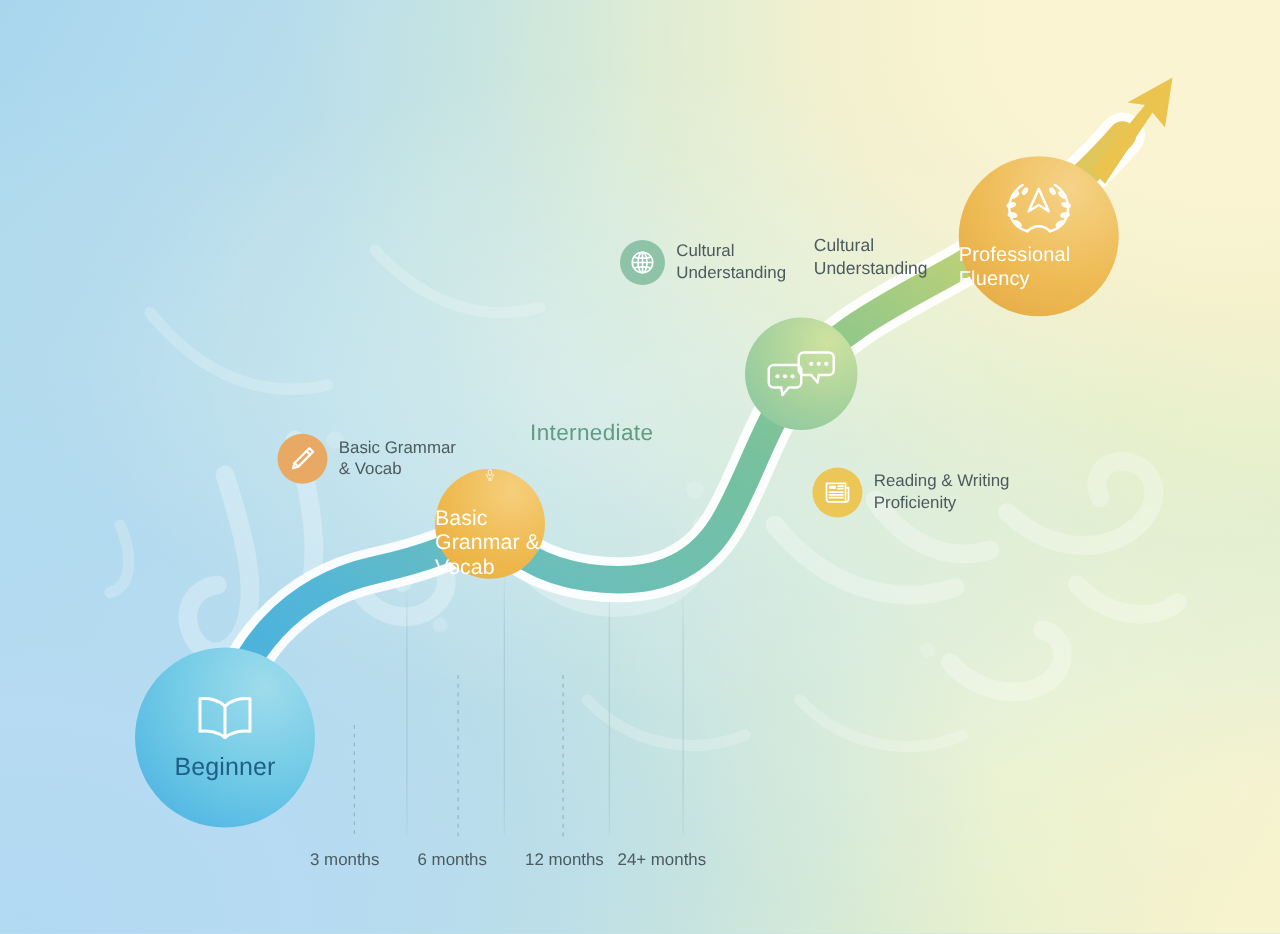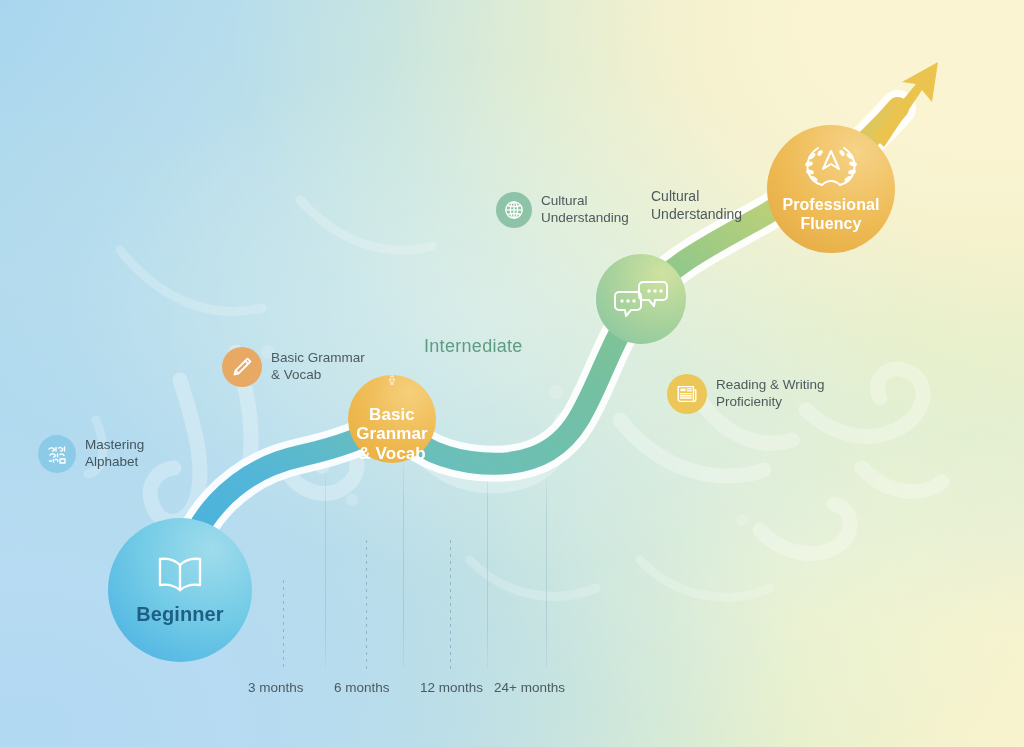--- a/index.html
+++ b/index.html
@@ -36,21 +36,21 @@
 
   
   svg.layer{position:absolute;left:0;top:0;width:1024px;height:747px;overflow:visible;}
 
   .node{position:absolute;border-radius:50%;
         display:flex;flex-direction:column;align-items:center;justify-content:center;
         box-sizing:border-box;}
   .node .halo{position:absolute;inset:-9px;border-radius:50%;
         background:rgba(255,255,255,0.92);
         box-shadow:0 0 16px 7px rgba(255,255,255,0.85);z-index:-1;}
-  .node-label{font-weight:700;text-align:center;line-height:1.14;letter-spacing:.1px;}
+  .node-label{font-weight:400;text-align:left;line-height:1.14;letter-spacing:.1px;}
 
   #node-beginner{
     left:108px;top:518px;width:144px;height:144px;
     background:radial-gradient(120% 120% at 72% 22%, #9fdcec 0%, #72cbe6 42%, #4fb4e3 78%, #44abe0 100%);
   }
   #node-beginner .node-label{color:#1f5f85;font-size:20px;margin-top:9px;}
 
   #node-basic{
     left:348px;top:375px;width:88px;height:88px;
     background:radial-gradient(120% 120% at 70% 20%, #f6cf7c 0%, #eeb94f 50%, #e8a93a 100%);
@@ -79,21 +79,21 @@
 
   #cal-grammar{left:222px;top:347px;}
   #cal-grammar .cal-icon{width:40px;height:40px;background:#e8a964;}
 
   #cal-cultural{left:496px;top:192px;}
   #cal-cultural .cal-icon{width:36px;height:36px;background:#8fc3a8;}
 
   #cal-cultural-dup{left:651px;top:188px;}
   #cal-cultural-dup .cal-text{font-size:14px;color:#4c5a5e;}
 
-  #cal-reading{left:667px;top:374px;}
+  #cal-reading{left:650px;top:374px;}
   #cal-reading .cal-icon{width:40px;height:40px;background:#ecc657;}
 
   
   #stage-inter{position:absolute;left:424px;top:336px;font-size:18px;color:#5f9c82;letter-spacing:.3px;}
 
   
   .tl{position:absolute;top:680px;font-size:13.5px;color:#4b5a60;white-space:nowrap;}
 </style>
 </head>
 <body>
@@ -249,41 +249,20 @@
         <ellipse cx="48" cy="34" rx="4" ry="2.2" transform="rotate(-35 48 34)"></ellipse>
         <ellipse cx="42" cy="8" rx="3.4" ry="2" transform="rotate(55 42 8)"></ellipse>
       </g>
     </svg>
     <div class="node-label">Professional
 Fluency</div>
   </div>
 
   <div id="stage-inter">Internediate</div>
 
-  <div class="callout" id="cal-alphabet">
-    <span class="cal-icon">
-      <svg width="24" height="24" viewBox="0 0 24 24">
-        <g fill="none" stroke="#ffffff" stroke-width="1.4" stroke-linecap="round" stroke-linejoin="round">
-          <path d="M4 7 C5.5 5.5 8 5.5 9 7 C9.6 8 9 9 7.6 9"></path>
-          <path d="M11 5.5 L11 9"></path>
-          <path d="M13.5 6 C15 5 17 5.5 17.5 7 C17.8 8 17 9 15.6 9"></path>
-          <path d="M19.5 5 L19.5 9"></path>
-          <path d="M5 13 C6.5 11.5 9 11.5 10 13 C10.6 14 10 15 8.6 15"></path>
-          <path d="M12.5 12 L12.5 15"></path>
-          <path d="M15 12.5 C16.5 11.5 18.5 12 19 13.5"></path>
-          <path d="M4.5 19 L6.5 19"></path>
-          <path d="M8.5 17.5 L8.5 20"></path>
-          <path d="M10.5 17.5 C12 17 13 18 12.8 19.2"></path>
-          <rect x="15" y="17" width="5" height="4"></rect>
-        </g>
-      </svg>
-    </span>
-    <span class="cal-text">Mastering
-Alphabet</span>
-  </div>
 
   <div class="callout" id="cal-grammar">
     <span class="cal-icon">
       <svg width="24" height="24" viewBox="0 0 24 24">
         <g fill="none" stroke="#ffffff" stroke-width="1.8" stroke-linejoin="round" stroke-linecap="round">
           <path d="M17.5 3.6 L20.4 6.5 L8.6 18.3 L4.4 19.6 L5.7 15.4 Z"></path>
           <path d="M15.2 5.9 L18.1 8.8"></path>
           <path d="M5.7 15.4 L8.6 18.3"></path>
         </g>
       </svg>

